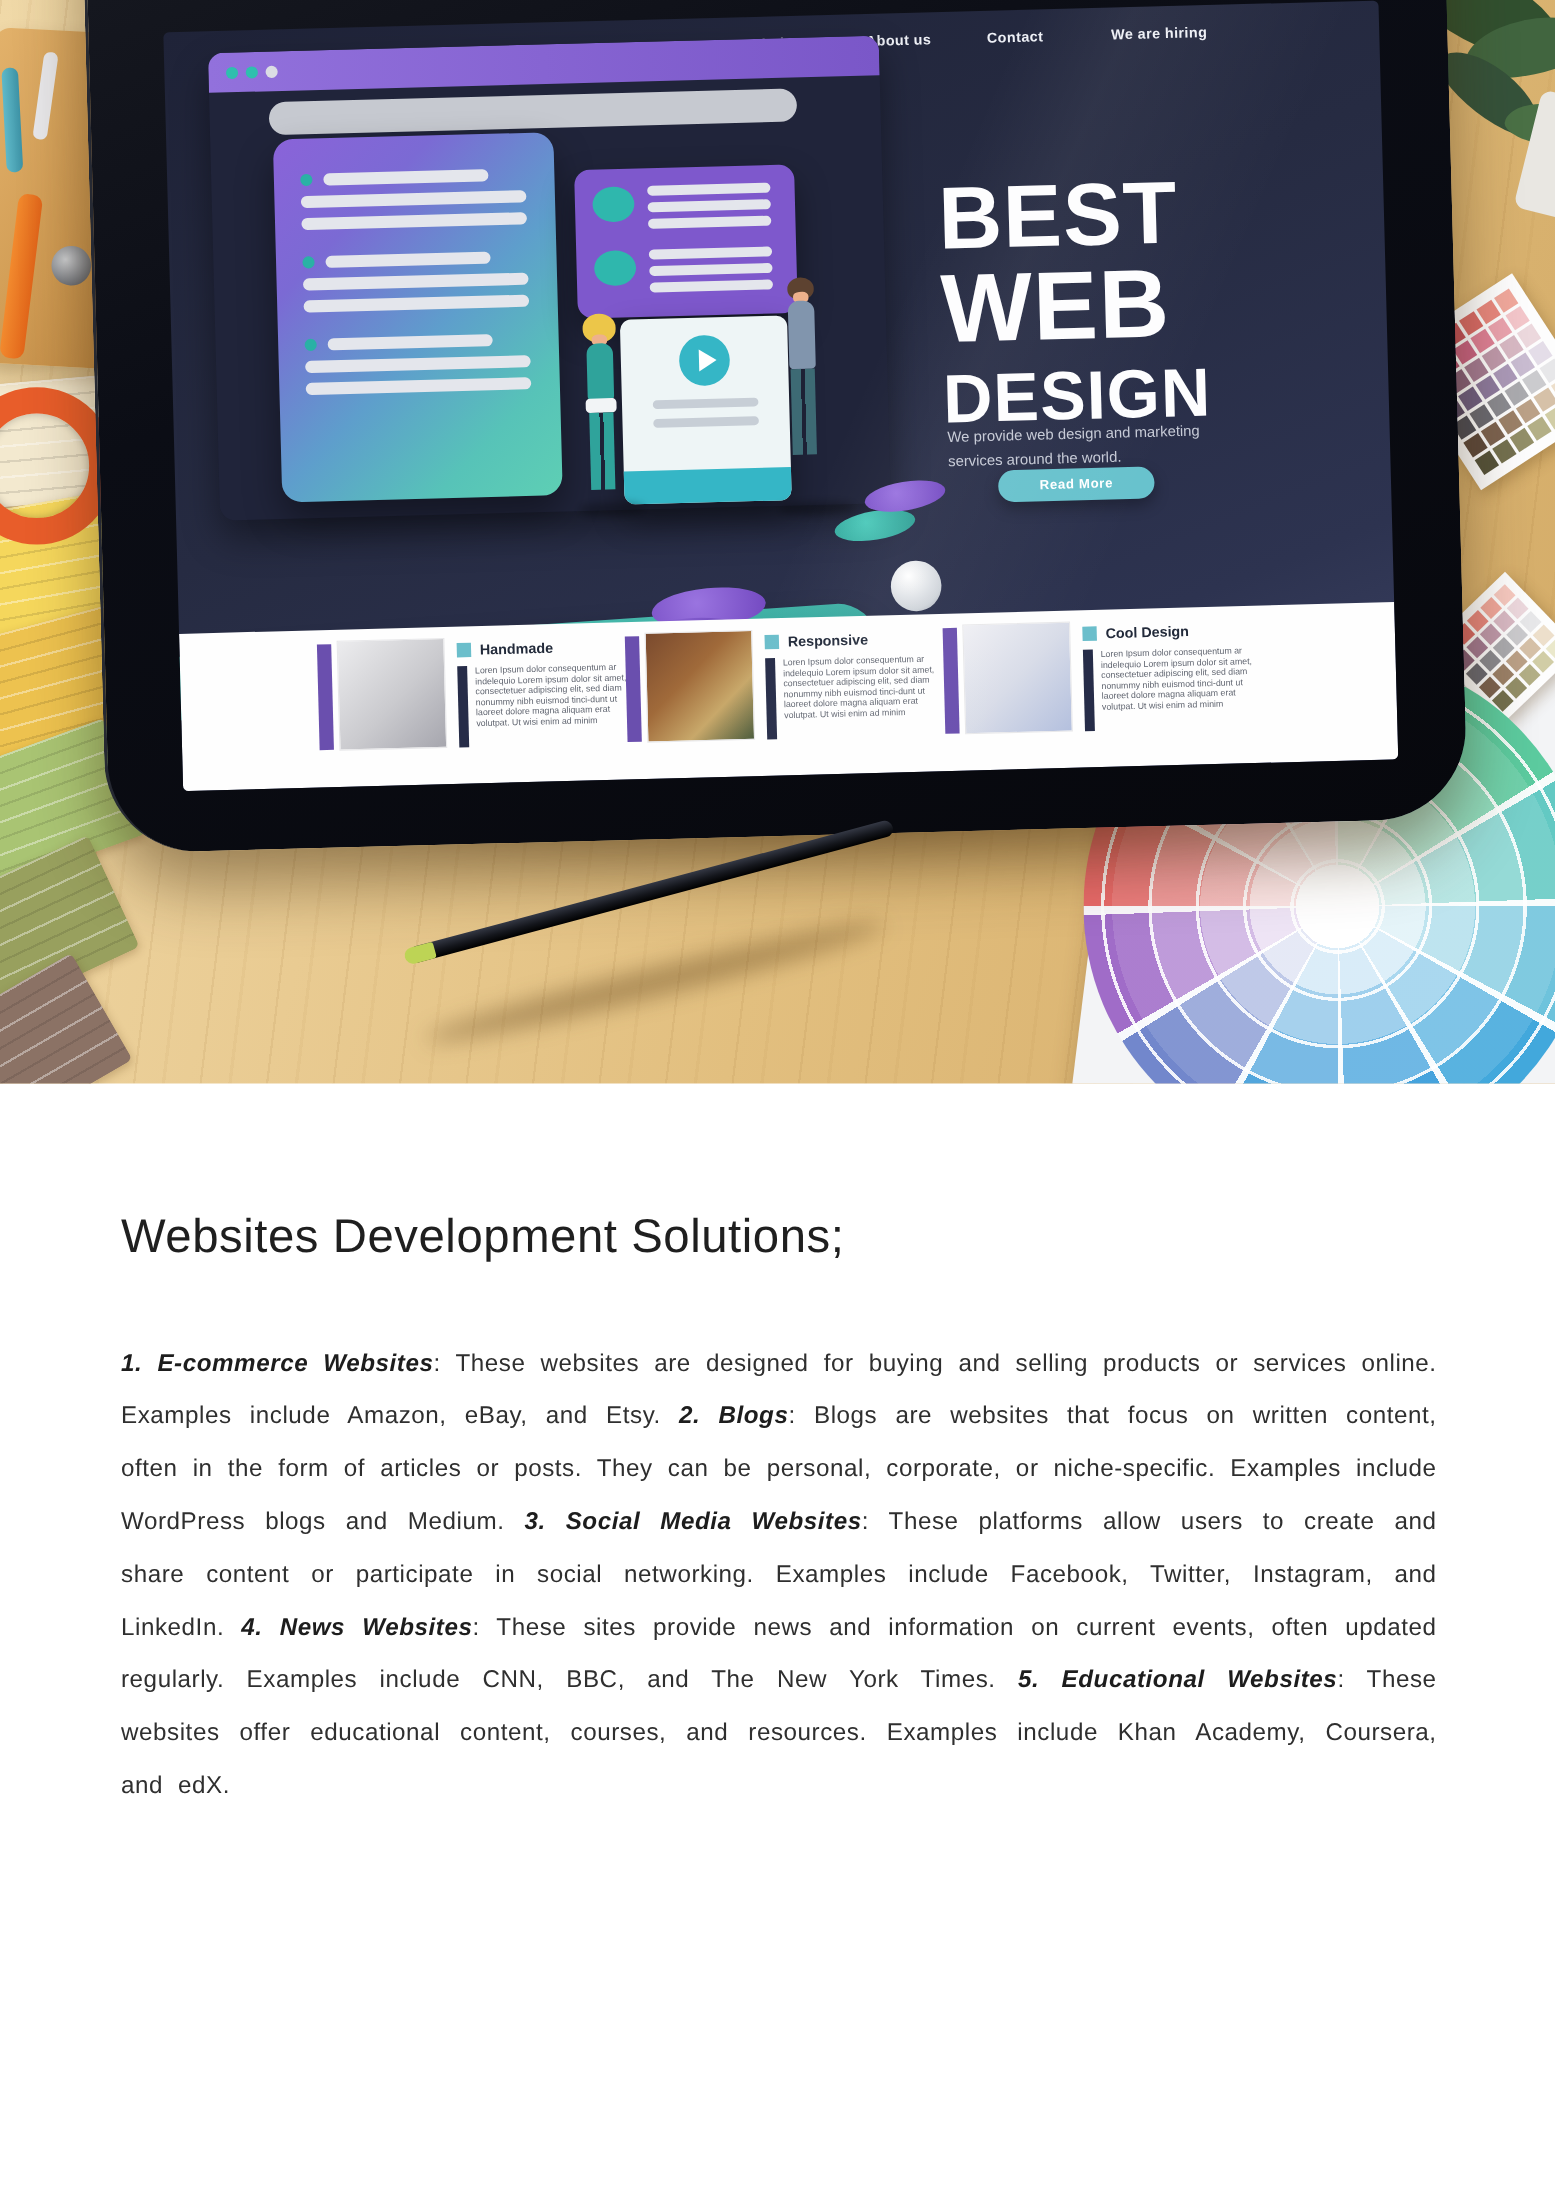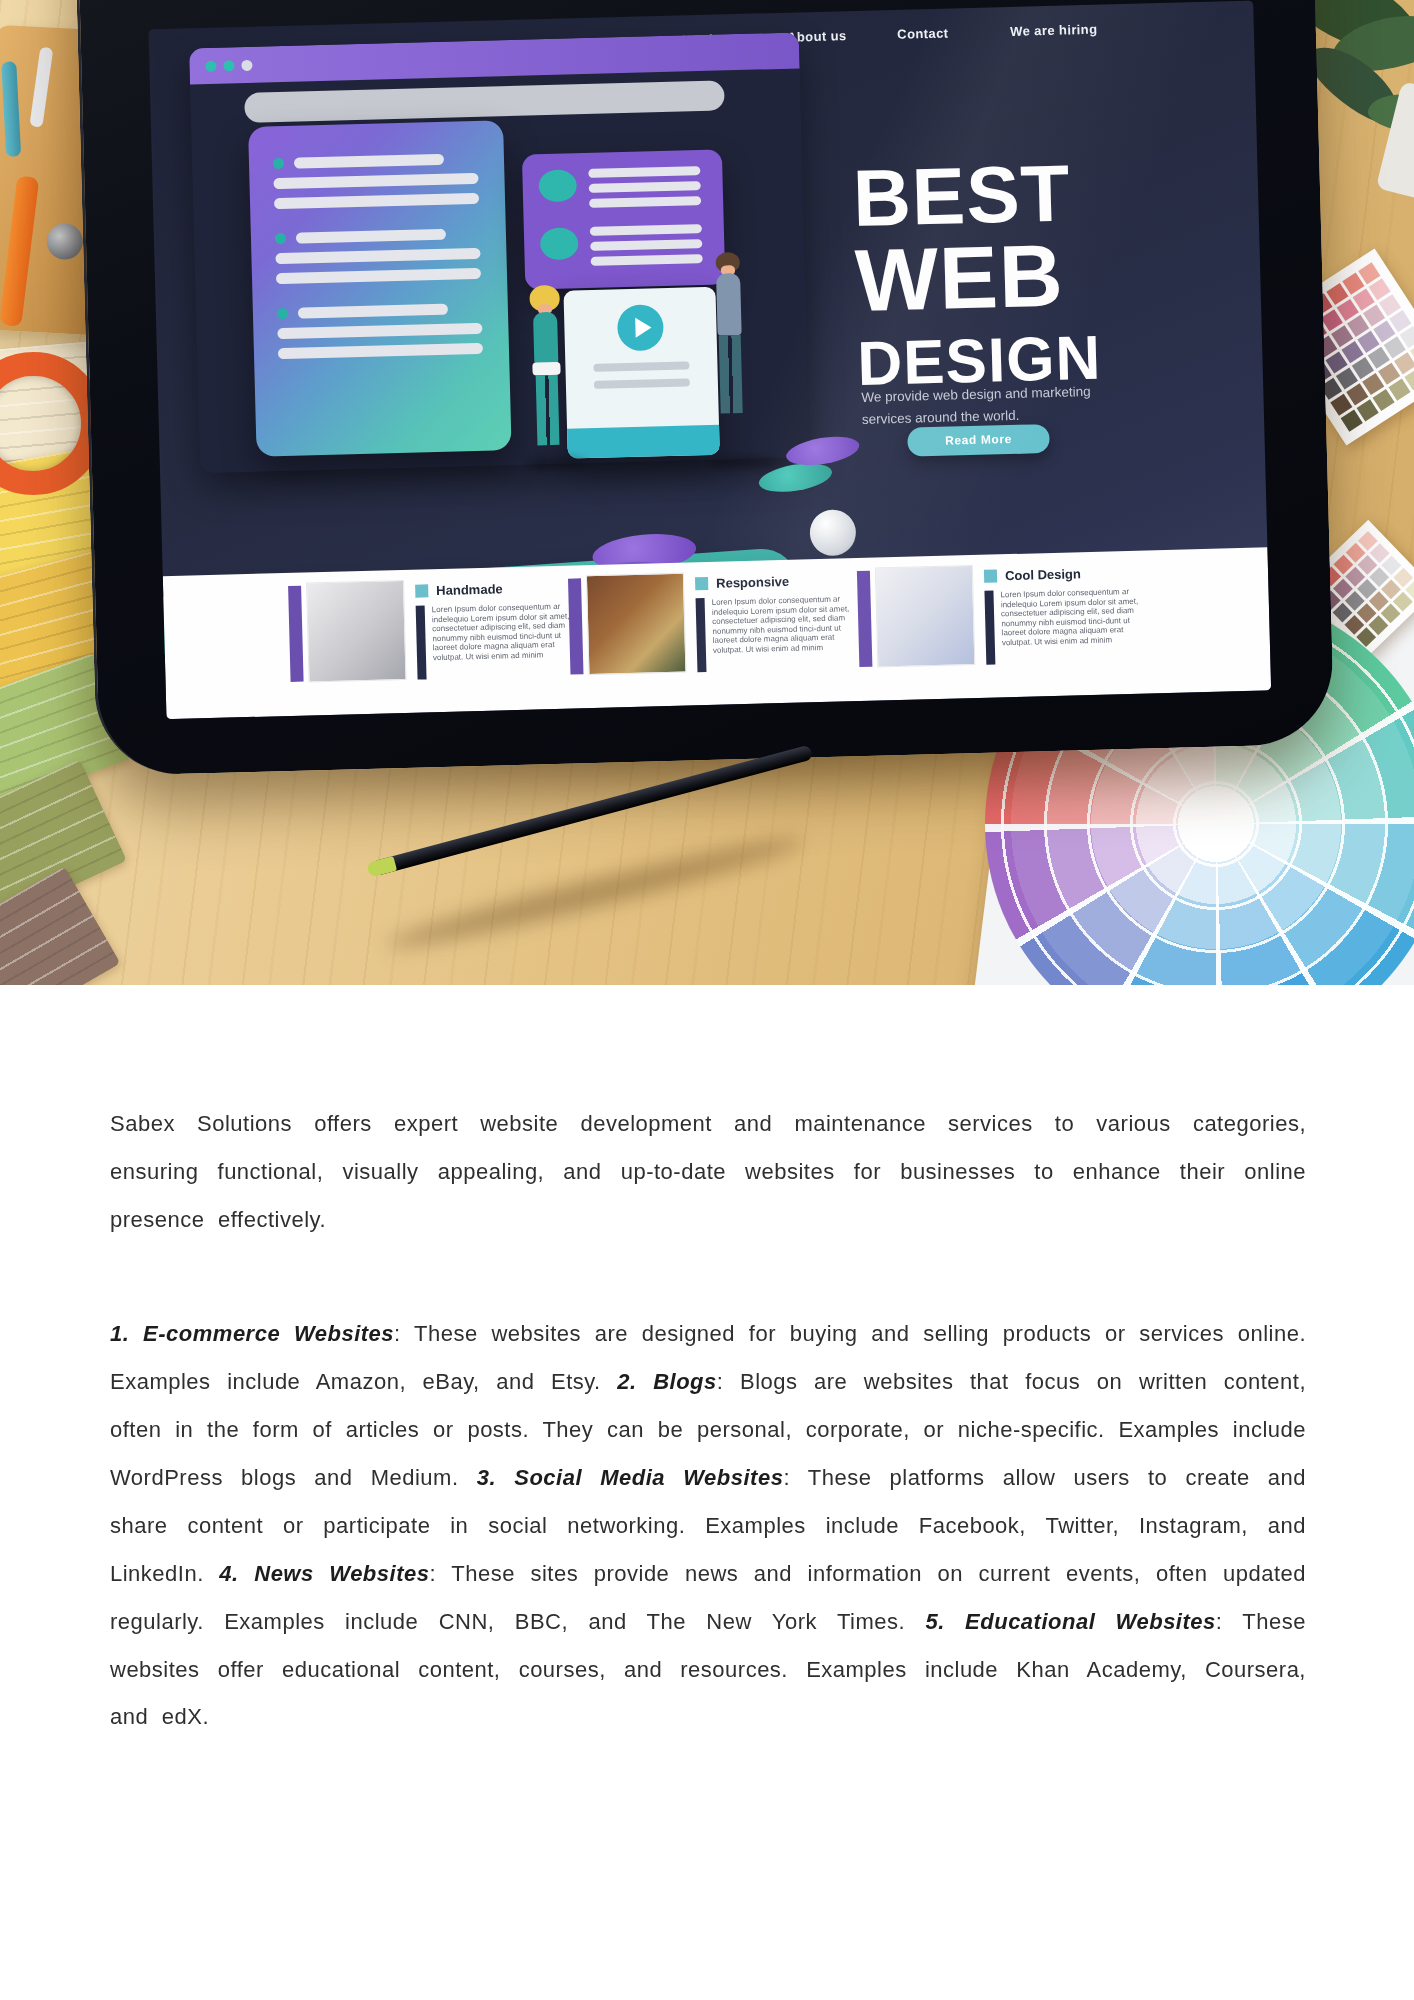--- a/index.html
+++ b/index.html
@@ -399,17 +399,17 @@
       </div>
     </div>
 
     <div class="stylus-shadow"></div>
     <div class="stylus">
         <span class="tip"></span>
       </div>
   </div>
 
   <div class="article">
-    <p class="a-intro">Sabex Solutions offers expert website development and maintenance services to various categories, ensuring functional, visually appealing, and up-to-date websites for businesses to enhance their online presence effectively.</p>
+    <h1 class="a-heading">Websites Development Solutions;</h1>
     <p class="a-list"><strong>1. E-commerce Websites</strong><span>: These websites are designed for buying and selling products or services online. Examples include Amazon, eBay, and Etsy. </span><strong>2. Blogs</strong><span>: Blogs are websites that focus on written content, often in the form of articles or posts. They can be personal, corporate, or niche-specific. Examples include WordPress blogs and Medium. </span><strong>3. Social Media Websites</strong><span>: These platforms allow users to create and share content or participate in social networking. Examples include Facebook, Twitter, Instagram, and LinkedIn. </span><strong>4. News Websites</strong><span>: These sites provide news and information on current events, often updated regularly. Examples include CNN, BBC, and The New York Times. </span><strong>5. Educational Websites</strong><span>: These websites offer educational content, courses, and resources. Examples include Khan Academy, Coursera, and edX.</span></p>
   </div>
 
 </div>
 
 </body></html>

